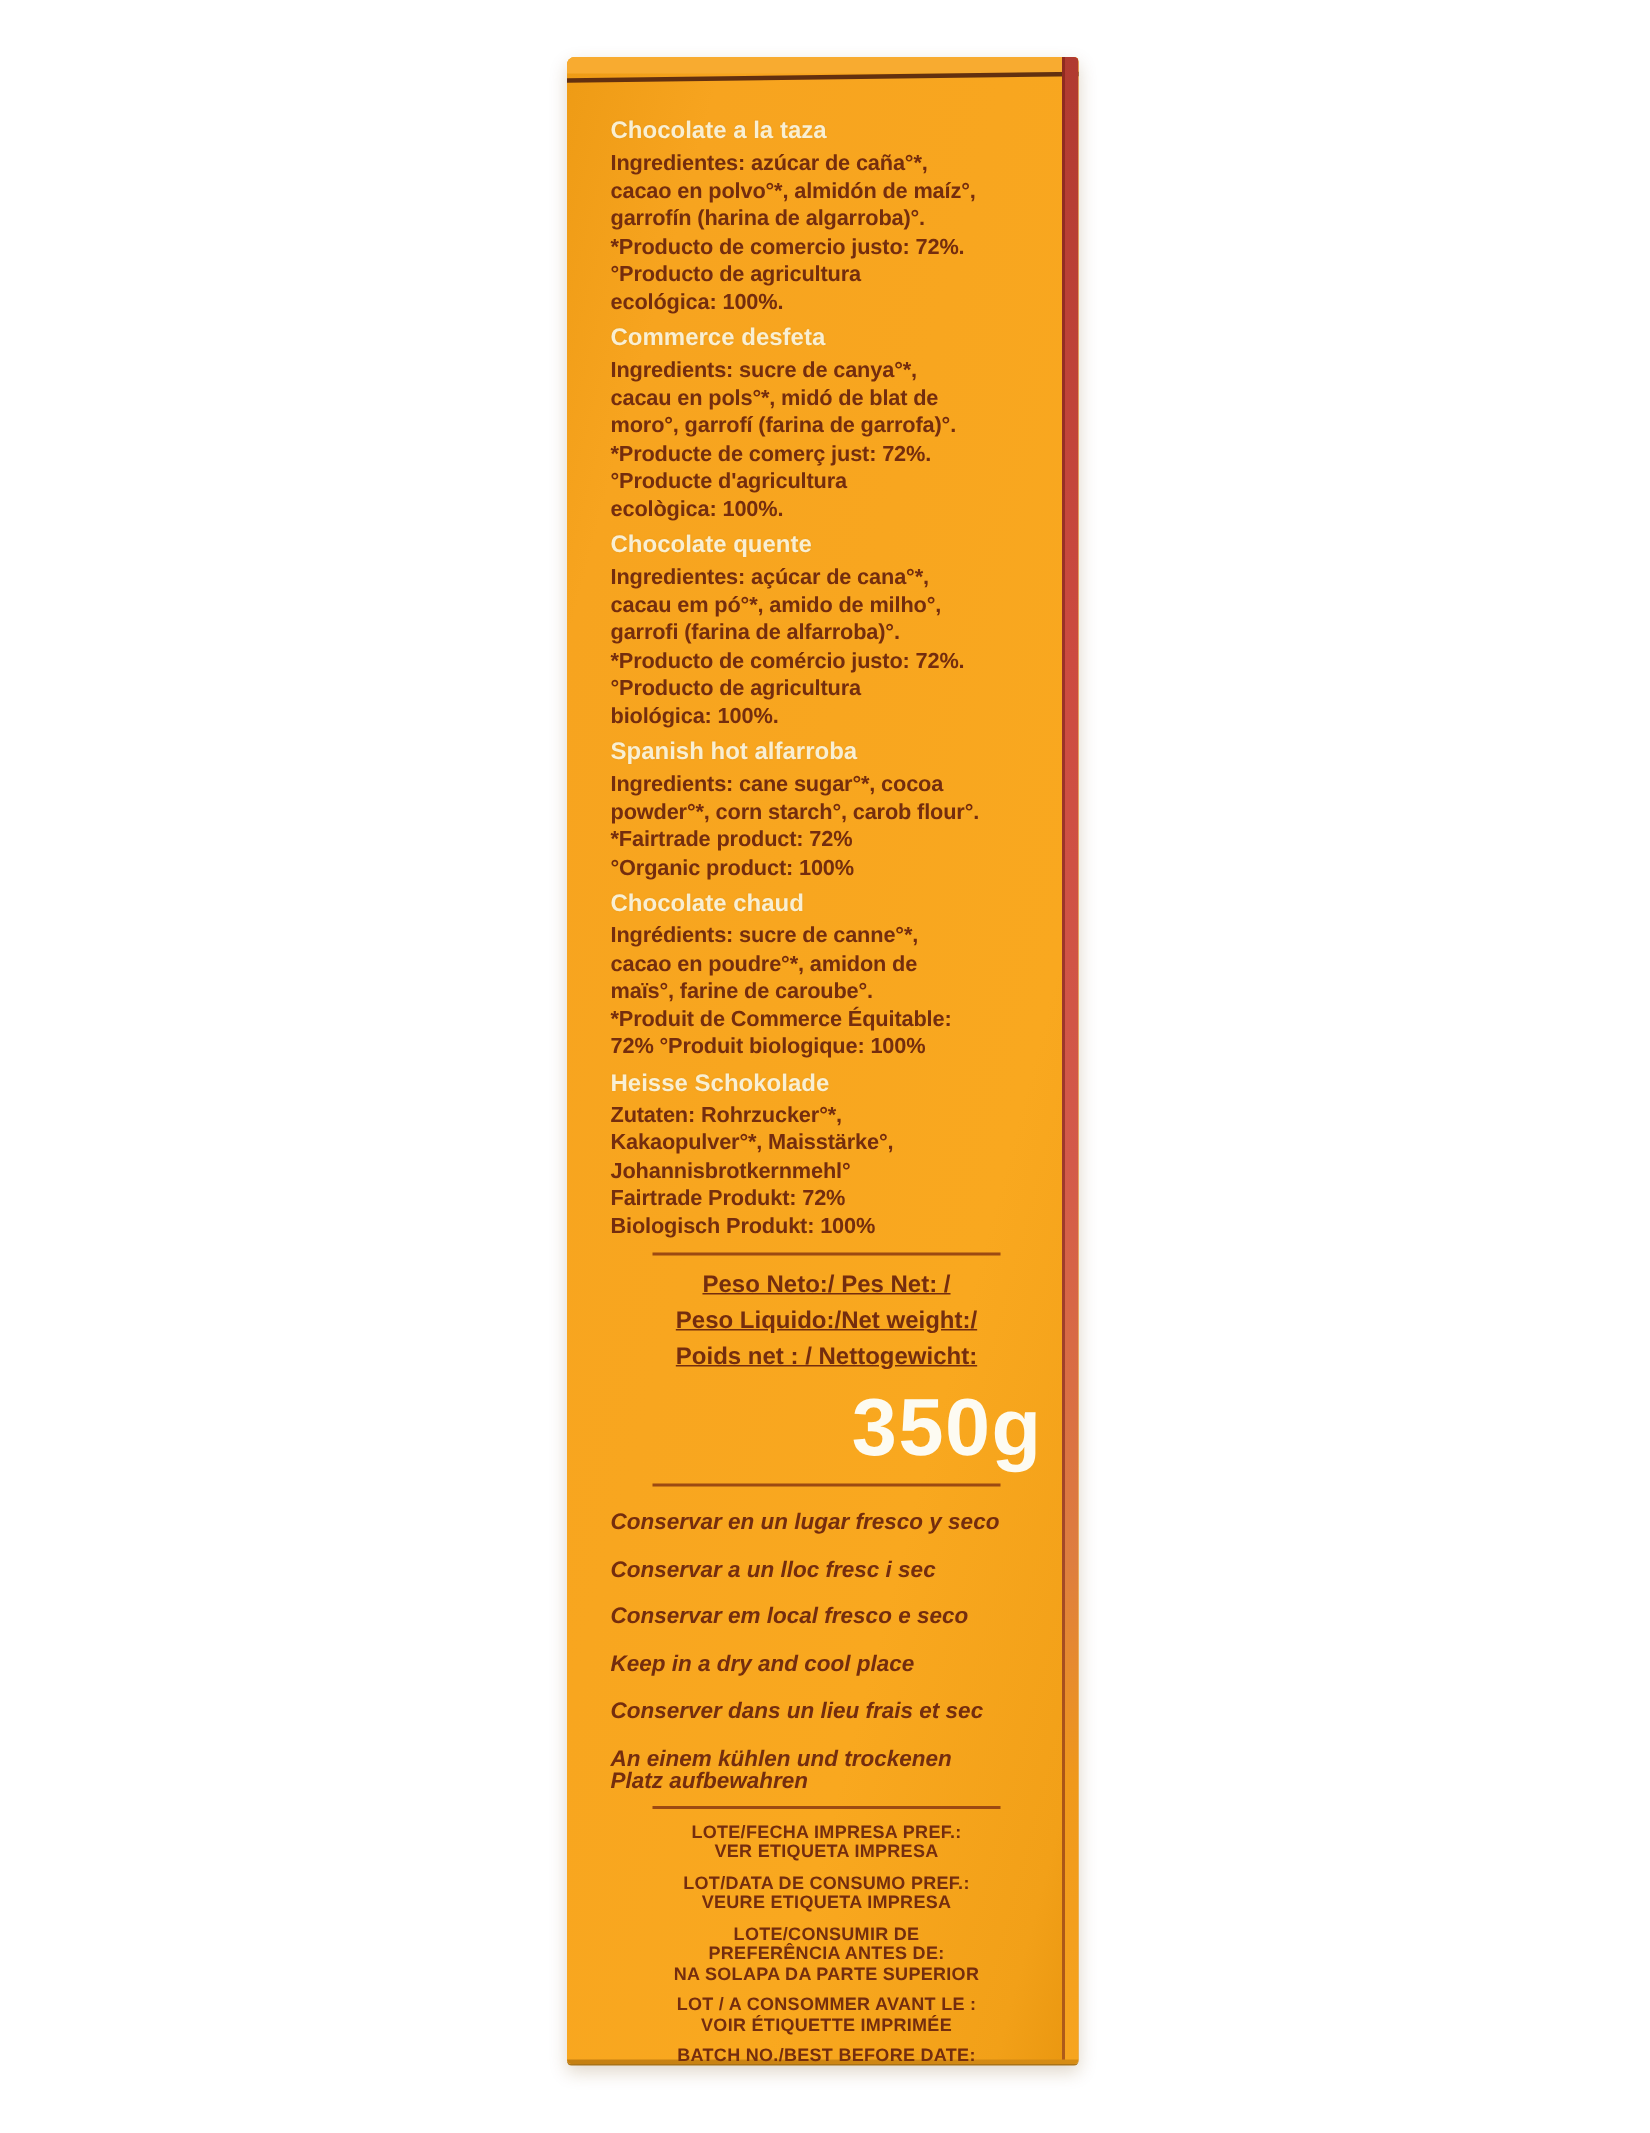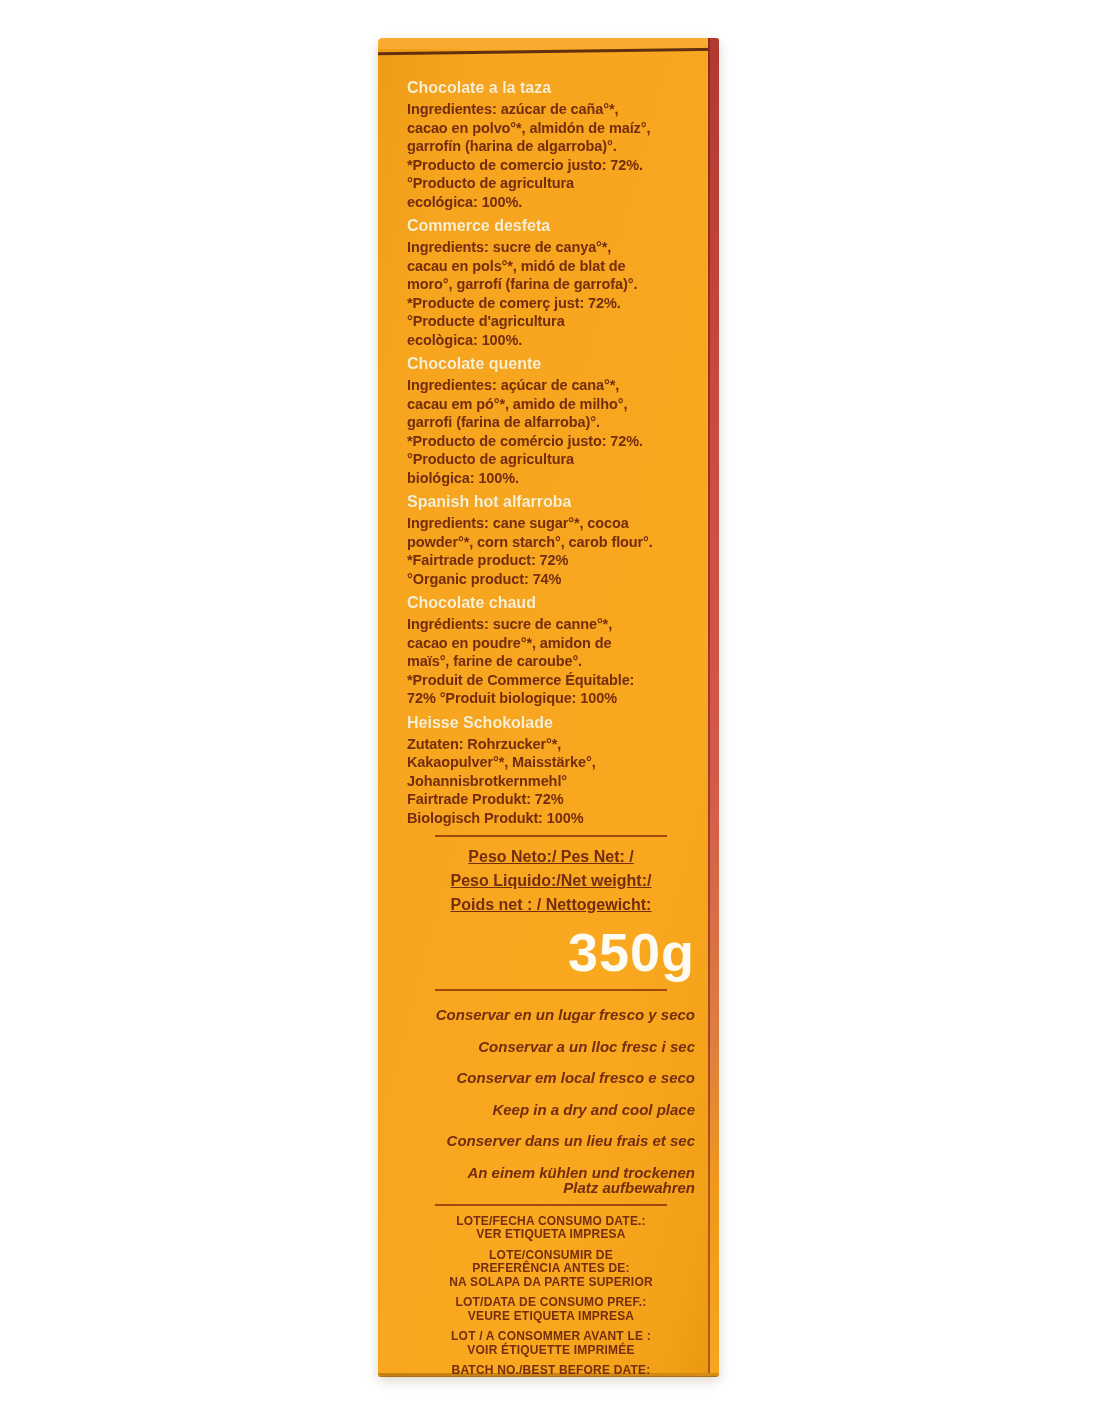--- a/index.html
+++ b/index.html
@@ -76,21 +76,21 @@
   .weight-value {
     text-align:right;
     font-size:54px; line-height:58px; font-weight:bold;
     letter-spacing:1px;
     color:#fdfbf2;
     margin:6px 0 2px 0;
   }
   .storage { margin-top:10px; }
   .storage p {
     margin:16px 0 5px 0;
-    text-align:right;
+    text-align:left;
     font-size:15px; line-height:15.5px;
     font-weight:bold; font-style:italic;
     white-space:pre-line;
   }
   .batch { margin-top:9px; }
   .batch p {
     margin:0 0 7px 0;
     text-align:center;
     font-size:12px; line-height:13.5px;
     font-weight:bold;
@@ -139,21 +139,21 @@
 *Producto de comércio justo: 72%.
 °Producto de agricultura
 biológica: 100%.</p>
       </div>
 
       <div class="lang-section">
         <h2 class="lang-heading">Spanish hot alfarroba</h2>
         <p class="lang-body">Ingredients: cane sugar°*, cocoa
 powder°*, corn starch°, carob flour°.
 *Fairtrade product: 72%
-°Organic product: 74%</p>
+°Organic product: 100%</p>
       </div>
 
       <div class="lang-section">
         <h2 class="lang-heading">Chocolate chaud</h2>
         <p class="lang-body">Ingrédients: sucre de canne°*,
 cacao en poudre°*, amidon de
 maïs°, farine de caroube°.
 *Produit de Commerce Équitable:
 72% °Produit biologique: 100%</p>
       </div>
@@ -182,27 +182,27 @@
         <p>Conservar em local fresco e seco</p>
         <p>Keep in a dry and cool place</p>
         <p>Conserver dans un lieu frais et sec</p>
         <p>An einem kühlen und trockenen
 Platz aufbewahren</p>
       </div>
 
       <hr class="sep">
 
       <div class="batch">
-        <p>LOTE/FECHA CONSUMO DATE.:
+        <p>LOTE/FECHA IMPRESA PREF.:
 VER ETIQUETA IMPRESA</p>
+        <p>LOT/DATA DE CONSUMO PREF.:
+VEURE ETIQUETA IMPRESA</p>
         <p>LOTE/CONSUMIR DE
 PREFERÊNCIA ANTES DE:
 NA SOLAPA DA PARTE SUPERIOR</p>
-        <p>LOT/DATA DE CONSUMO PREF.:
-VEURE ETIQUETA IMPRESA</p>
         <p>LOT / A CONSOMMER AVANT LE :
 VOIR ÉTIQUETTE IMPRIMÉE</p>
         <p>BATCH NO./BEST BEFORE DATE:
 SEE PRINTED LABEL</p>
         <p>BATCH UND
 MINDESTHALBARKEITSDATUM
 AUF DEM VERSCHLUSS AM
 OBEREN BEREICH</p>
       </div>
 

